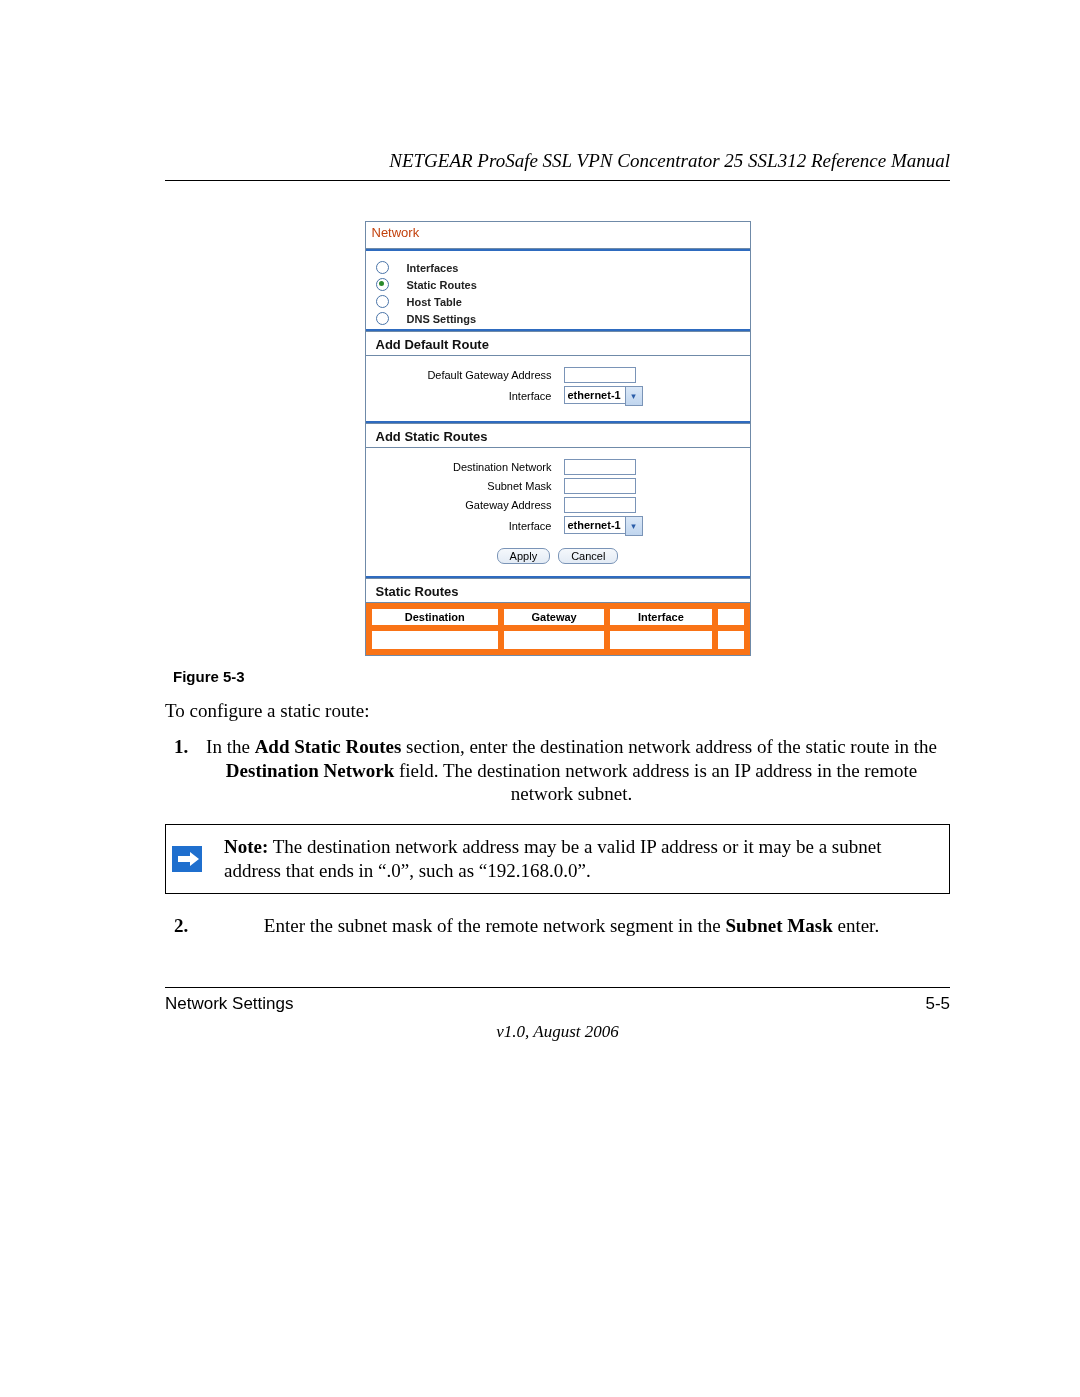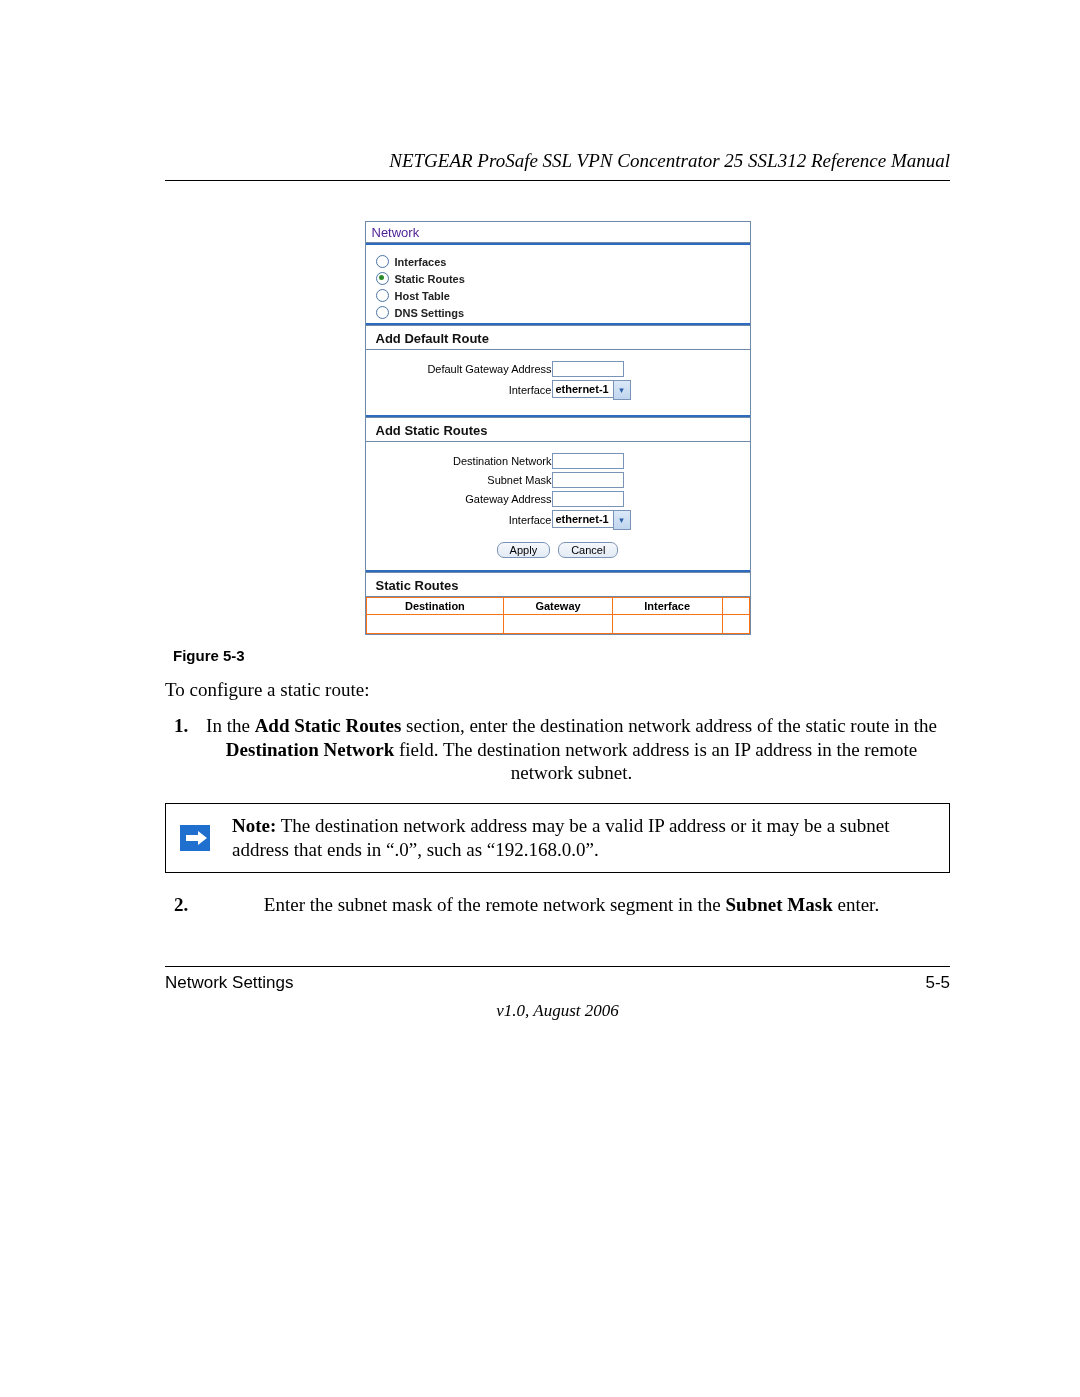--- a/index.html
+++ b/index.html
@@ -29,37 +29,37 @@
   
   .shot {
     width: 384px;
     border: 1px solid #6f8aa8;
     background: #fff;
     font-family: Arial, Helvetica, sans-serif;
     font-size: 11px;
     margin: 0 auto 12px auto;
   }
   .shot-title {
-    color: #4c1d95;
+    color: #c2410c;
     border-bottom: 1px solid #6f8aa8;
-    padding: 3px 6px 2px 6px;
+    padding: 3px 6px 8px 6px;
     font-size: 13px;
   }
   .shot-sep {
     border: none;
     border-top: 2px solid #2e6bbf;
     margin: 0;
   }
   .radio-list {
     padding: 8px 10px 2px 10px;
   }
   .radio-item {
     display: flex;
     align-items: center;
-    gap: 6px;
+    gap: 18px;
     padding: 2px 0;
     font-weight: bold;
     color: #222;
   }
   .ctrl-radio {
     appearance: none;
     width: 11px; height: 11px;
     border: 1px solid #4a74a8;
     border-radius: 50%;
     display: inline-block;
@@ -81,21 +81,21 @@
     border-bottom: 1px solid #6f8aa8;
     font-size: 13px;
     color: #111;
   }
   .form-area {
     padding: 8px 10px 12px 10px;
   }
   .form-row {
     display: flex;
     align-items: center;
-    gap: 0;
+    gap: 12px;
     margin: 3px 0;
   }
   .form-label {
     width: 176px;
     text-align: right;
     font-size: 11px;
   }
   .txt-input {
     width: 70px;
     height: 14px;
@@ -139,21 +139,21 @@
     padding: 1px 12px;
     font-size: 11px;
     border-radius: 7px;
   }
   .tbl {
     width: 100%;
     border-collapse: collapse;
     font-size: 11px;
   }
   .tbl th, .tbl td {
-    border: 1px solid #f97316;
+    border: 6px solid #f97316;
     padding: 2px 4px;
     text-align: center;
     font-weight: bold;
   }
   .tbl td { font-weight: normal; height: 14px; }
   .caption {
     font-family: Arial, Helvetica, sans-serif;
     font-weight: bold;
     font-size: 15px;
     margin: 6px 0 14px 8px;
@@ -164,21 +164,20 @@
   }
   .intro { margin: 0 0 12px 0; }
   ol.steps { margin: 0 0 18px 0; padding-left: 28px; text-align: center; }
   ol.steps li { margin-bottom: 8px; }
   ol.steps li::marker { font-weight: bold; }
   .note-box {
     border: 1px solid #000;
     margin: 0 0 20px 0;
     display: flex;
     align-items: stretch;
-    padding-left: 8px;
   }
   .note-icon {
     width: 40px;
     display: flex;
     align-items: center;
     justify-content: center;
     padding: 6px;
   }
   .note-icon svg { display:block; }
   .note-text {

